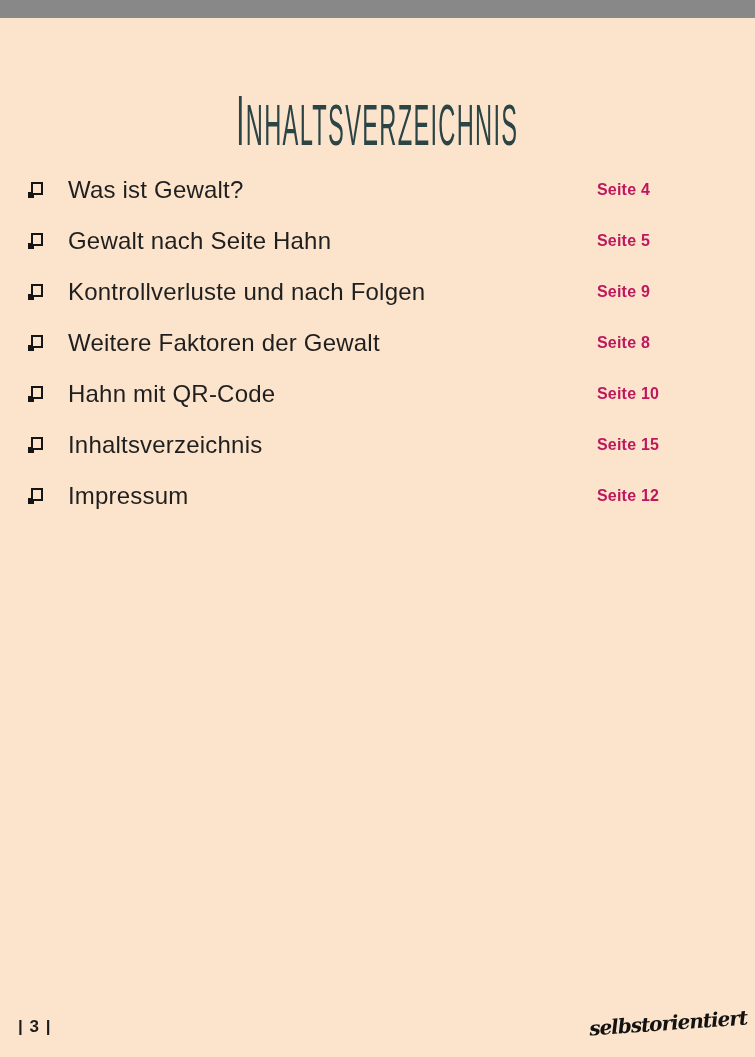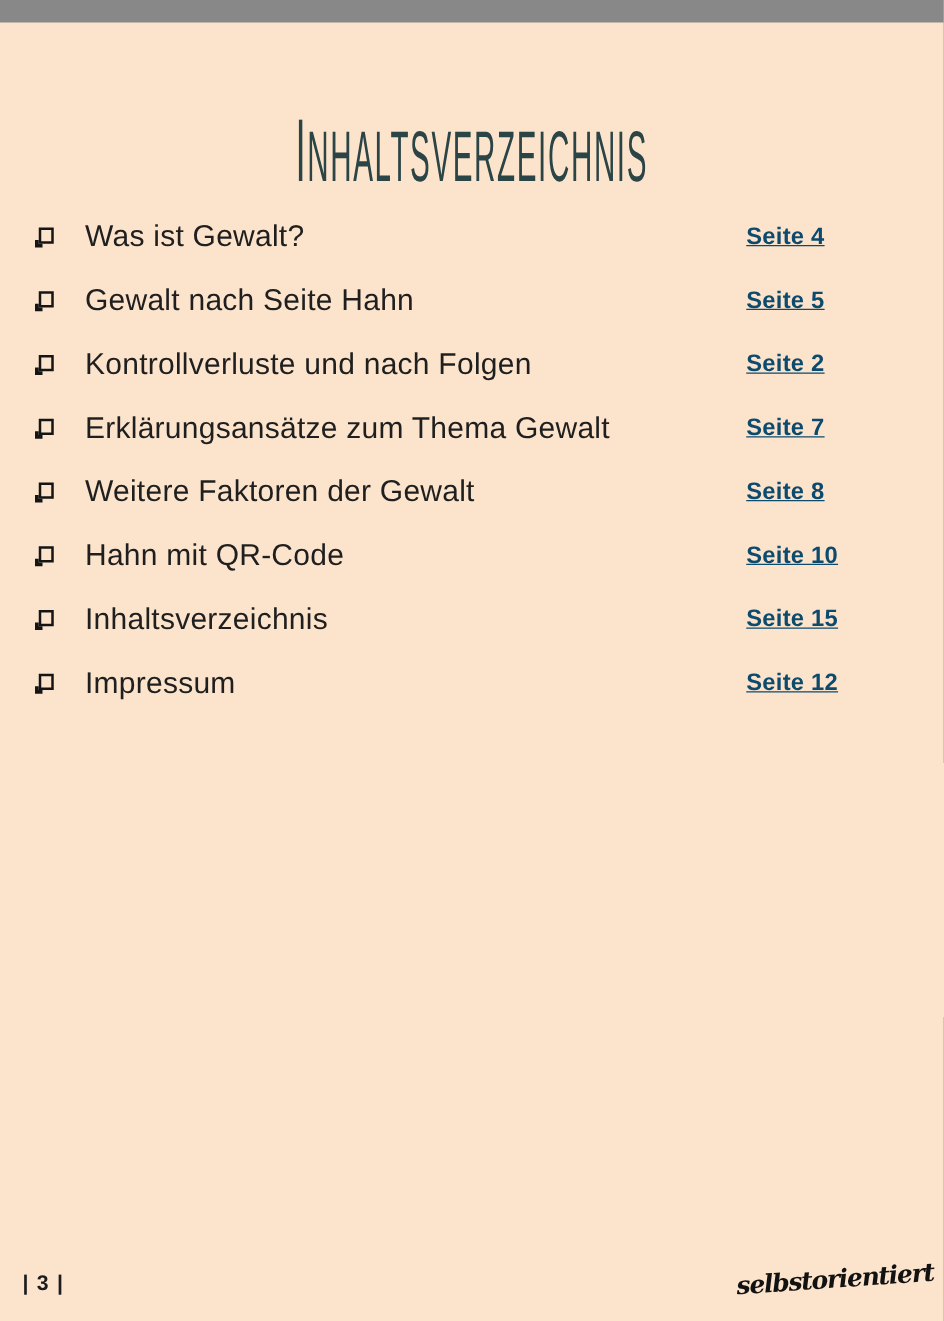--- a/index.html
+++ b/index.html
@@ -83,25 +83,24 @@
   }
   .toc-label {
     flex: none;
     width: 529px;
     font-size: 24px;
     color: #1f1f1f;
     letter-spacing: 0.2px;
   }
   .toc-page {
     flex: none;
-    font-size: 19px;
+    font-size: 16px;
     font-weight: bold;
-    color: #0c4a6e;
+    color: #be185d;
     letter-spacing: 0.2px;
-    text-decoration: underline;
   }
 
   
   .footer-page-number {
     position: absolute;
     left: 18px;
     bottom: 38px;
     font-size: 17px;
     font-weight: bold;
     color: #1c1c1c;
@@ -140,28 +139,23 @@
 
     <div class="toc-row">
       <span class="bullet"></span>
       <span class="toc-label">Gewalt nach Seite Hahn</span>
       <span class="toc-page">Seite 5</span>
     </div>
 
     <div class="toc-row">
       <span class="bullet"></span>
       <span class="toc-label">Kontrollverluste und nach Folgen</span>
-      <span class="toc-page">Seite 2</span>
+      <span class="toc-page">Seite 9</span>
     </div>
 
-    <div class="toc-row">
-      <span class="bullet"></span>
-      <span class="toc-label">Erklärungsansätze zum Thema Gewalt</span>
-      <span class="toc-page">Seite 7</span>
-    </div>
 
     <div class="toc-row">
       <span class="bullet"></span>
       <span class="toc-label">Weitere Faktoren der Gewalt</span>
       <span class="toc-page">Seite 8</span>
     </div>
 
     <div class="toc-row">
       <span class="bullet"></span>
       <span class="toc-label">Hahn mit QR-Code</span>

